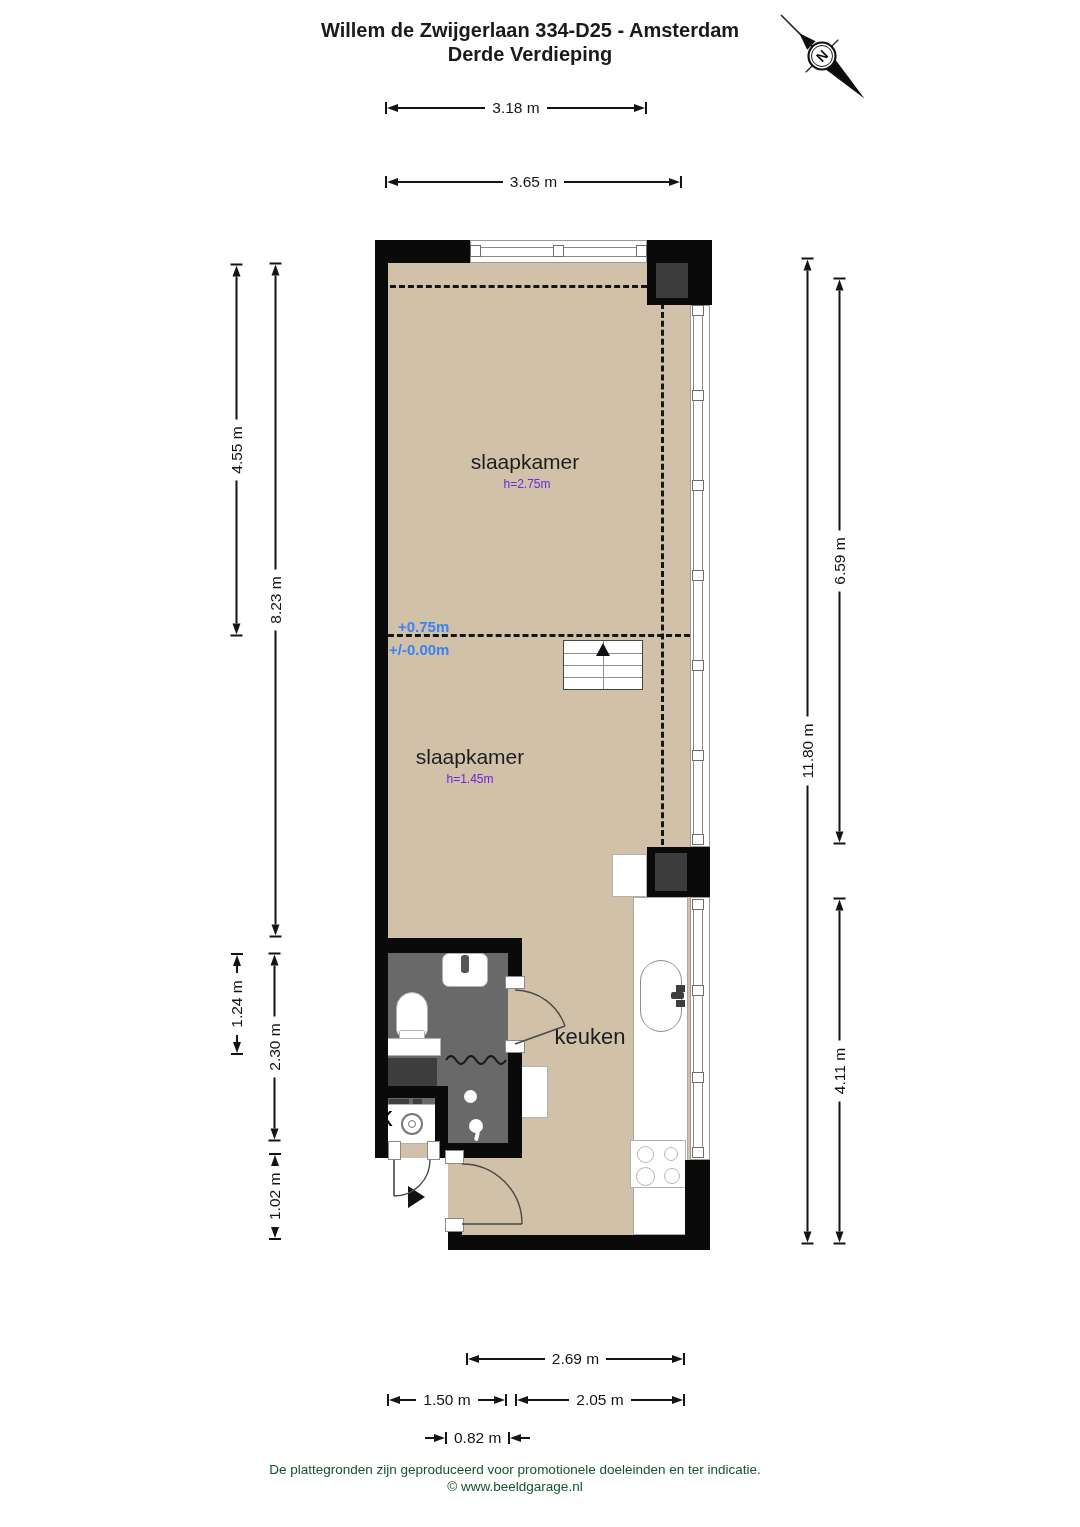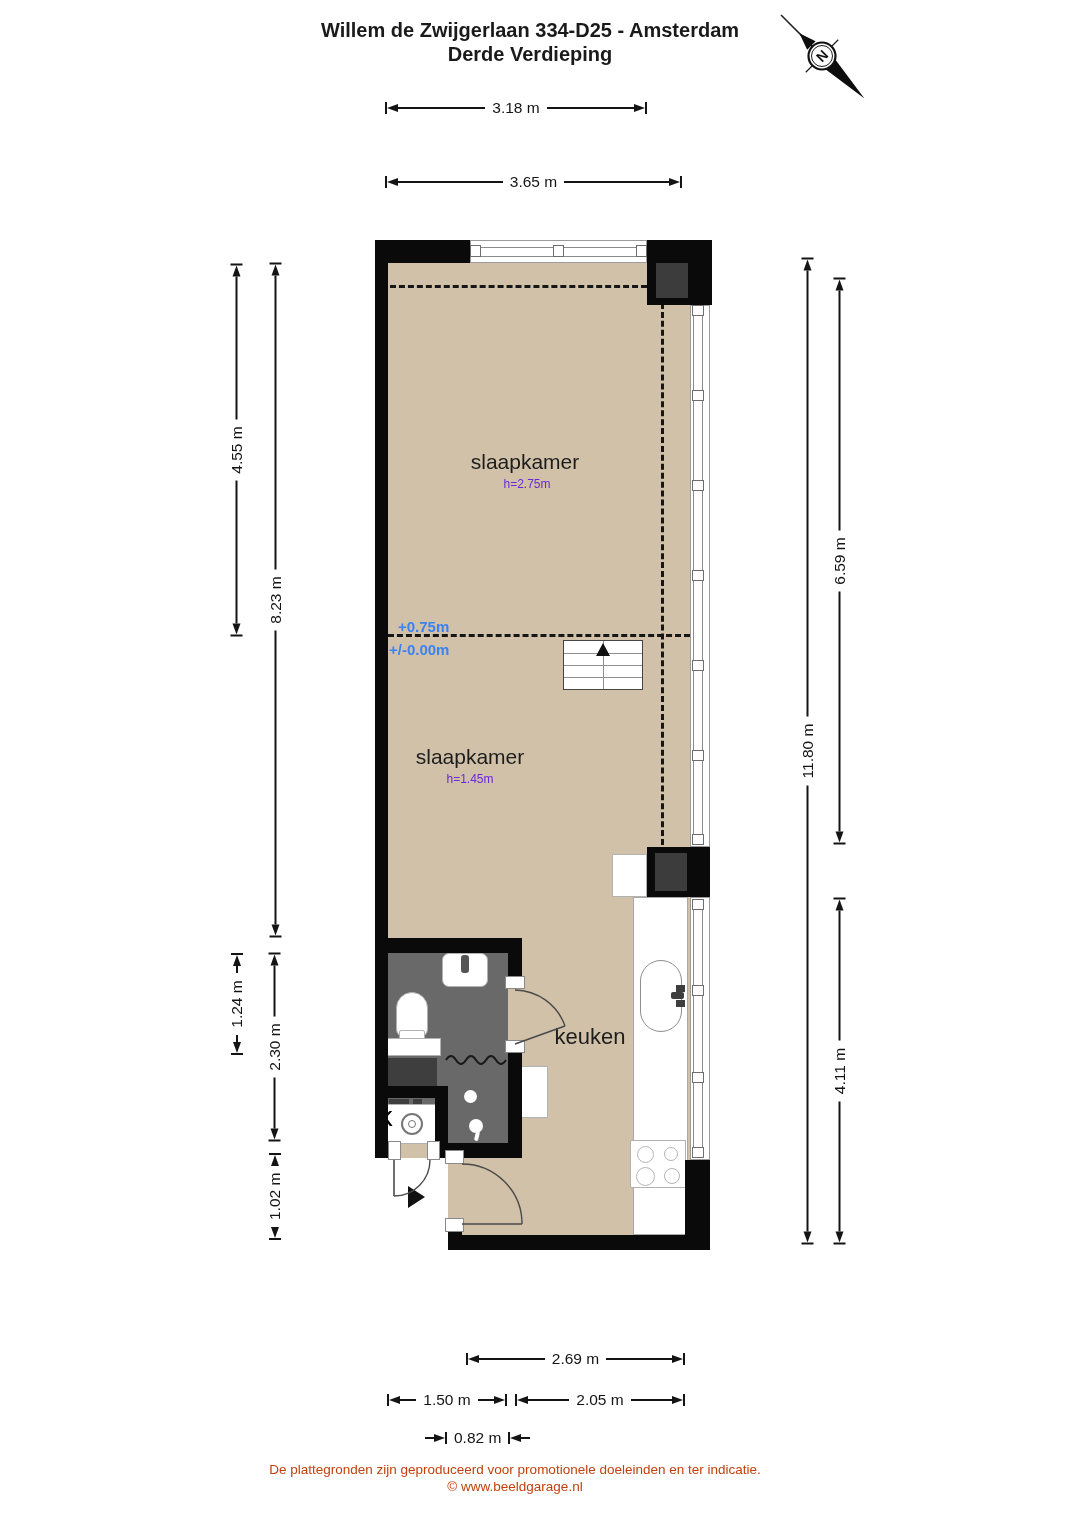--- a/index.html
+++ b/index.html
@@ -3,21 +3,21 @@
 <meta charset="utf-8">
 <style>
   html,body{margin:0;padding:0;background:#fff;}
   .canvas{position:relative;width:1080px;height:1527px;background:#ffffff;
           font-family:"Liberation Sans",sans-serif;color:#111;overflow:hidden;}
   .abs{position:absolute;}
   
   .title{left:190px;top:18px;width:680px;text-align:center;font-weight:bold;
          font-size:20px;line-height:24px;color:#1a1a1a;}
   .footer{left:115px;top:1461px;width:800px;text-align:center;font-size:13.5px;
-          line-height:17px;color:#c2410c;}
+          line-height:17px;color:#14532d;}
   
   .floor{background:#d0c1a8;}
   .w{background:#0a0a0a;}
   .inset{background:#3c3c3c;}
   .white{background:#ffffff;}
   .dash-h{border-top:3px dashed #161616;height:0;}
   .dash-v{border-left:3px dashed #161616;width:0;}
   
   .winband{background:#fff;border:1px solid #9a9a9a;box-sizing:border-box;}
   .glaze-v{width:8px;border-left:1.2px solid #8a8a8a;border-right:1.2px solid #8a8a8a;

